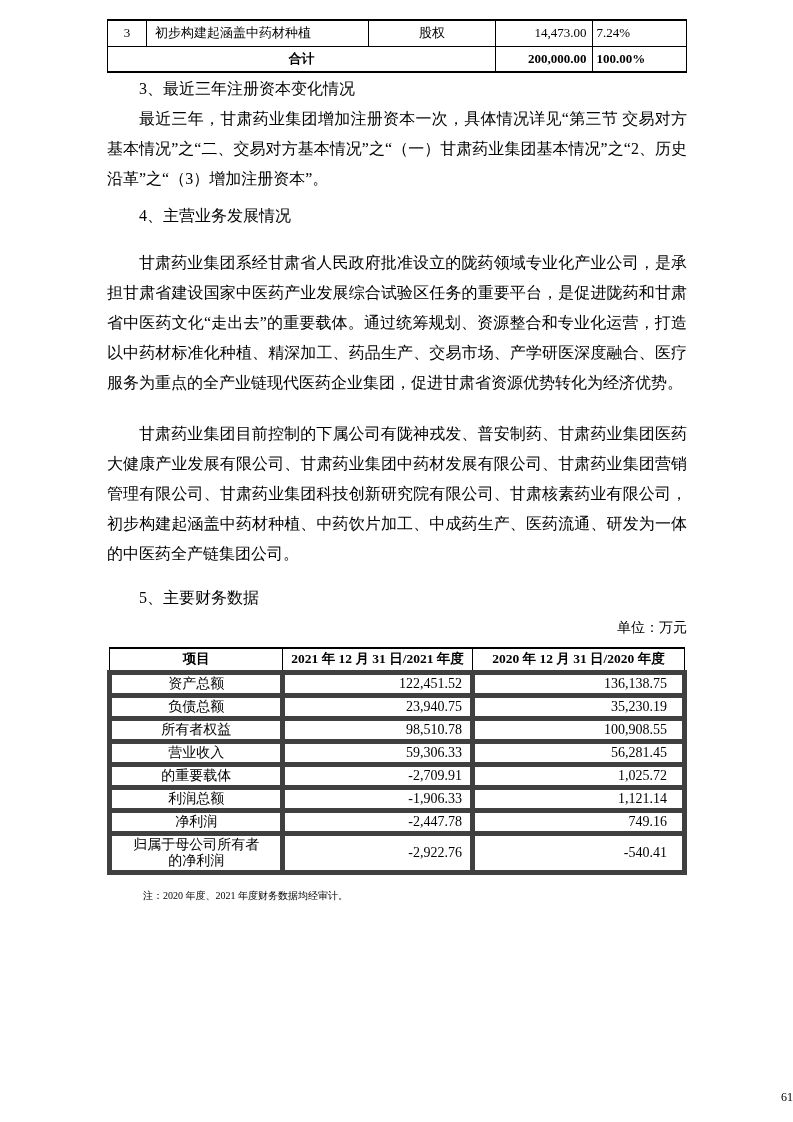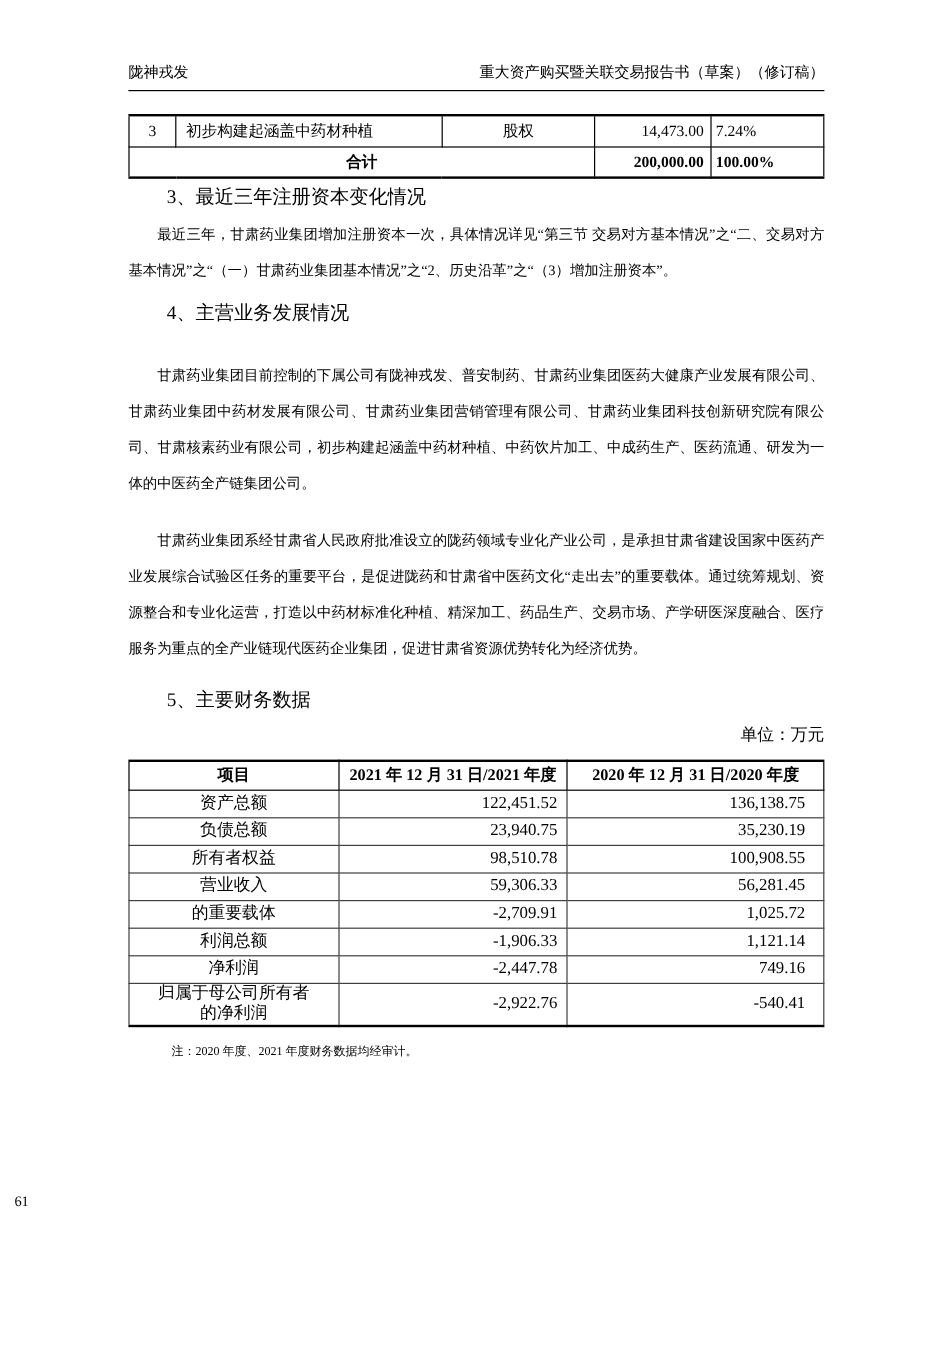--- a/index.html
+++ b/index.html
@@ -18,55 +18,51 @@
   .t1 { margin-top: 19px; font-size: 13px;
         border-top: 2.5px solid #000; border-bottom: 2.5px solid #000; }
   .t1 td { border: 1px solid #000; height: 26px; text-align: center; padding: 1px 4px; }
   .t1 td.cell-left { text-align: left; padding-left: 8px; }
   .t1 td.cell-num { text-align: right; padding-right: 5px; }
   .t1 td.cell-pct { text-align: left; padding-right: 13px; }
   .t1 .total td { font-weight: bold; }
 
   
   .heading { font-size: 16px; line-height: 30px; margin-left: 32px; }
-  p.para { font-size: 12px; line-height: 30px; text-align: justify; text-justify: inter-ideograph;
+  p.para { font-size: 16px; line-height: 30px; text-align: justify; text-justify: inter-ideograph;
            text-indent: 2em; }
   .h-3 { margin-top: 1px; }
   .h-4 { margin-top: 7px; }
   .p-41 { margin-top: 17px; }
   .p-42 { margin-top: 21px; }
   .h-5 { margin-top: 14px; }
 
   .unit-label { font-size: 14px; line-height: 30px; text-align: right; }
 
   
   .t2 { margin-top: 4px; font-size: 14px;
         border-top: 2.5px solid #000; border-bottom: 2.5px solid #000; }
   .t2 th { border: 1px solid #000; border-bottom: 1.5px solid #000; height: 24px;
            font-weight: bold; text-align: center; padding: 1px 4px; font-size: 13.5px; }
-  .t2 td { border: 1px solid #404040; height: 23px; padding: 1px 4px; line-height: 16px; }
+  .t2 td { border: 5px solid #404040; height: 23px; padding: 1px 4px; line-height: 16px; }
   .t2 td.row-label { text-align: center; }
   .t2 td.val { text-align: right; padding-right: 8px; }
   .t2 td.val-last { text-align: right; padding-right: 15px; }
   .wrap-narrow { display: inline-block; max-width: 134px; }
 
   .note { font-size: 10px; line-height: 30px; margin-top: 6px; margin-left: 36px; }
 
-  .footer { position: absolute; top: 994px; left: 0; width: 100%;
-            text-align: left; font-size: 12px; padding-left: 12px; }
+  .footer { position: absolute; top: 1090px; left: 0; width: 100%;
+            text-align: right; font-size: 12px; padding-left: 12px; }
 </style>
 </head>
 <body>
 
 <div class="page">
 
-  <div class="header">
-    <span>陇神戎发</span>
-    <span>重大资产购买暨关联交易报告书（草案）（修订稿）</span>
-  </div>
 
   <div class="content">
 
     <table class="t1">
       <colgroup>
         <col style="width:38px">
           <col style="width:216px">
           <col style="width:124px">
         <col style="width:94px">
           <col style="width:92px">
@@ -84,22 +80,22 @@
           <td class="cell-num">200,000.00</td>
           <td class="cell-pct">100.00%</td>
         </tr>
       </tbody>
     </table>
 
     <div class="heading h-3">3、最近三年注册资本变化情况</div>
     <p class="para">最近三年，甘肃药业集团增加注册资本一次，具体情况详见“第三节 交易对方基本情况”之“二、交易对方基本情况”之“（一）甘肃药业集团基本情况”之“2、历史沿革”之“（3）增加注册资本”。</p>
 
     <div class="heading h-4">4、主营业务发展情况</div>
+    <p class="para p-41">甘肃药业集团系经甘肃省人民政府批准设立的陇药领域专业化产业公司，是承担甘肃省建设国家中医药产业发展综合试验区任务的重要平台，是促进陇药和甘肃省中医药文化“走出去”的重要载体。通过统筹规划、资源整合和专业化运营，打造以中药材标准化种植、精深加工、药品生产、交易市场、产学研医深度融合、医疗服务为重点的全产业链现代医药企业集团，促进甘肃省资源优势转化为经济优势。</p>
     <p class="para p-42">甘肃药业集团目前控制的下属公司有陇神戎发、普安制药、甘肃药业集团医药大健康产业发展有限公司、甘肃药业集团中药材发展有限公司、甘肃药业集团营销管理有限公司、甘肃药业集团科技创新研究院有限公司、甘肃核素药业有限公司，初步构建起涵盖中药材种植、中药饮片加工、中成药生产、医药流通、研发为一体的中医药全产链集团公司。</p>
-    <p class="para p-41">甘肃药业集团系经甘肃省人民政府批准设立的陇药领域专业化产业公司，是承担甘肃省建设国家中医药产业发展综合试验区任务的重要平台，是促进陇药和甘肃省中医药文化“走出去”的重要载体。通过统筹规划、资源整合和专业化运营，打造以中药材标准化种植、精深加工、药品生产、交易市场、产学研医深度融合、医疗服务为重点的全产业链现代医药企业集团，促进甘肃省资源优势转化为经济优势。</p>
 
     <div class="heading h-5">5、主要财务数据</div>
 
     <div class="unit-label">单位：万元</div>
 
     <table class="t2">
       <colgroup>
         <col style="width:170px">
           <col style="width:186px">
           <col style="width:208px">

